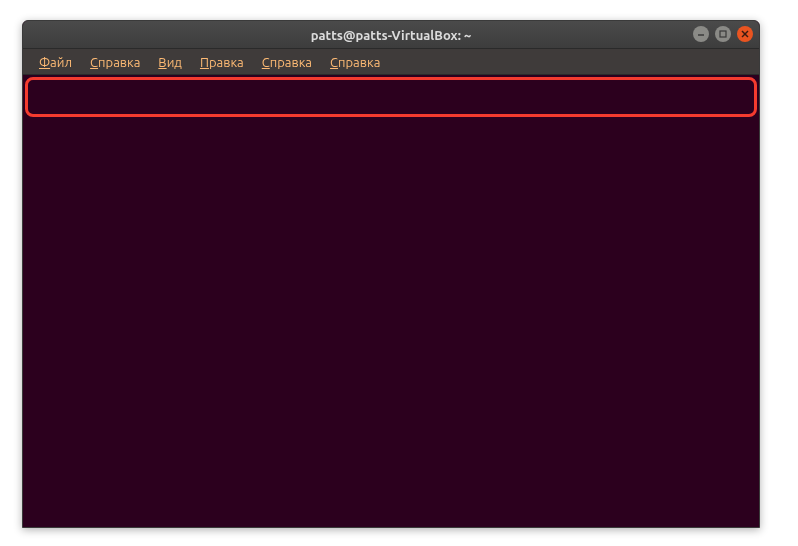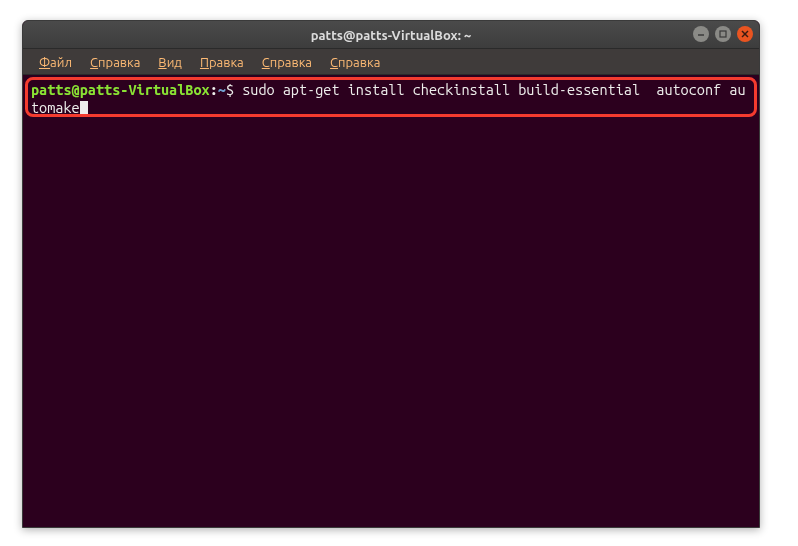--- a/index.html
+++ b/index.html
@@ -140,15 +140,14 @@
     <span class="menu-item">Файл</span>
     <span class="menu-item">Справка</span>
     <span class="menu-item">Вид</span>
     <span class="menu-item">Правка</span>
     <span class="menu-item">Справка</span>
     <span class="menu-item">Справка</span>
   </div>
 
   <div class="terminal-body">
     <div class="highlight-box"></div>
-    <div class="prompt-line"><span class="prompt-user">patts@patts-VirtualBox</span><span class="prompt-colon">:</span><span class="prompt-path">~</span><span class="prompt-dollar">$ </span><span class="cmd-text">sudo apt-get install checkinstall build-essential  autoconf automake</span><span class="cursor"></span></div>
   </div>
 </div>
 
 </body></html>

